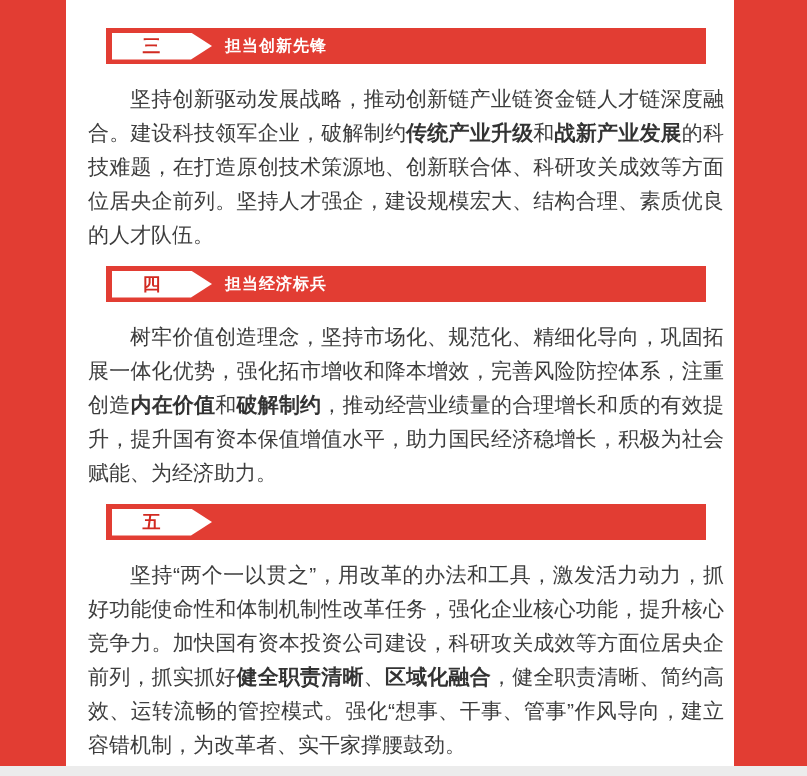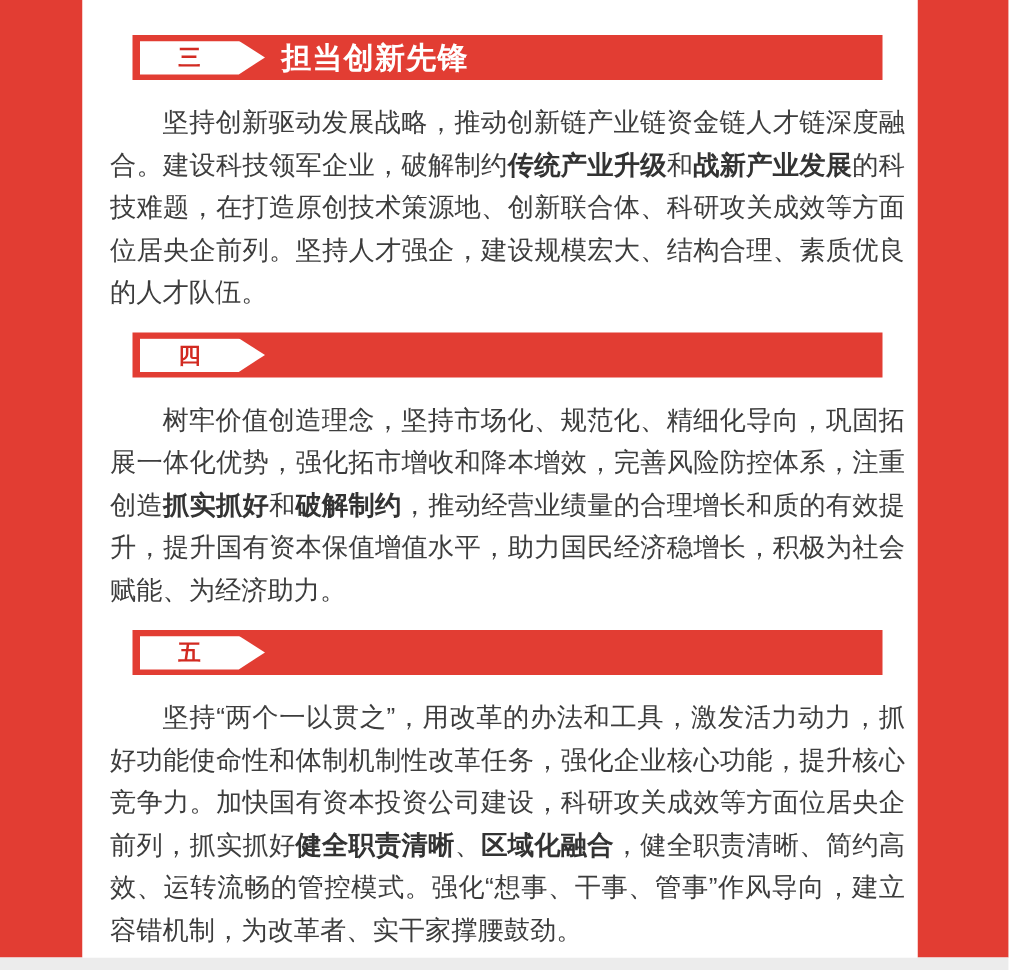--- a/index.html
+++ b/index.html
@@ -62,21 +62,21 @@
   }
   .number-plate .num{
     color:var(--numred,#d22a21);
     font-weight:700;
     font-size:18px;
     line-height:1;
   }
   .section-title{
     color:#ffffff;
     font-weight:700;
-    font-size:24px;
+    font-size:16px;
     letter-spacing:1px;
     margin-left:13px;
     white-space:nowrap;
   }
   .section-para{
     margin:18px 0 14px 0;
     color:var(--text,#3d3d3d);
     font-size:21px;
     line-height:34px;
     text-align:justify;
@@ -102,22 +102,23 @@
         <span class="section-title">担当创新先锋</span>
       </div>
       <p class="section-para"><span>坚持创新驱动发展战略，推动创新链产业链资金链人才链深度融合。建设科技领军企业，破解制约</span><strong>传统产业升级</strong><span>和</span><strong>战新产业发展</strong><span>的科技难题，在打造原创技术策源地、创新联合体、科研攻关成效等方面位居央企前列。坚持人才强企，建设规模宏大、结构合理、素质优良的人才队伍。</span></p>
     </div>
 
     <div class="section">
       <div class="section-banner">
         <div class="number-plate">
           <span class="num">四</span>
         </div>
+        <span class="section-title">担当经济标兵</span>
       </div>
-      <p class="section-para"><span>树牢价值创造理念，坚持市场化、规范化、精细化导向，巩固拓展一体化优势，强化拓市增收和降本增效，完善风险防控体系，注重创造</span><strong>抓实抓好</strong><span>和</span><strong>破解制约</strong><span>，推动经营业绩量的合理增长和质的有效提升，提升国有资本保值增值水平，助力国民经济稳增长，积极为社会赋能、为经济助力。</span></p>
+      <p class="section-para"><span>树牢价值创造理念，坚持市场化、规范化、精细化导向，巩固拓展一体化优势，强化拓市增收和降本增效，完善风险防控体系，注重创造</span><strong>内在价值</strong><span>和</span><strong>破解制约</strong><span>，推动经营业绩量的合理增长和质的有效提升，提升国有资本保值增值水平，助力国民经济稳增长，积极为社会赋能、为经济助力。</span></p>
     </div>
 
     <div class="section">
       <div class="section-banner">
         <div class="number-plate">
           <span class="num">五</span>
         </div>
       </div>
       <p class="section-para"><span>坚持“两个一以贯之”，用改革的办法和工具，激发活力动力，抓好功能使命性和体制机制性改革任务，强化企业核心功能，提升核心竞争力。加快国有资本投资公司建设，科研攻关成效等方面位居央企前列，抓实抓好</span><strong>健全职责清晰</strong><span>、</span><strong>区域化融合</strong><span>，健全职责清晰、简约高效、运转流畅的管控模式。强化“想事、干事、管事”作风导向，建立容错机制，为改革者、实干家撑腰鼓劲。</span></p>
     </div>

